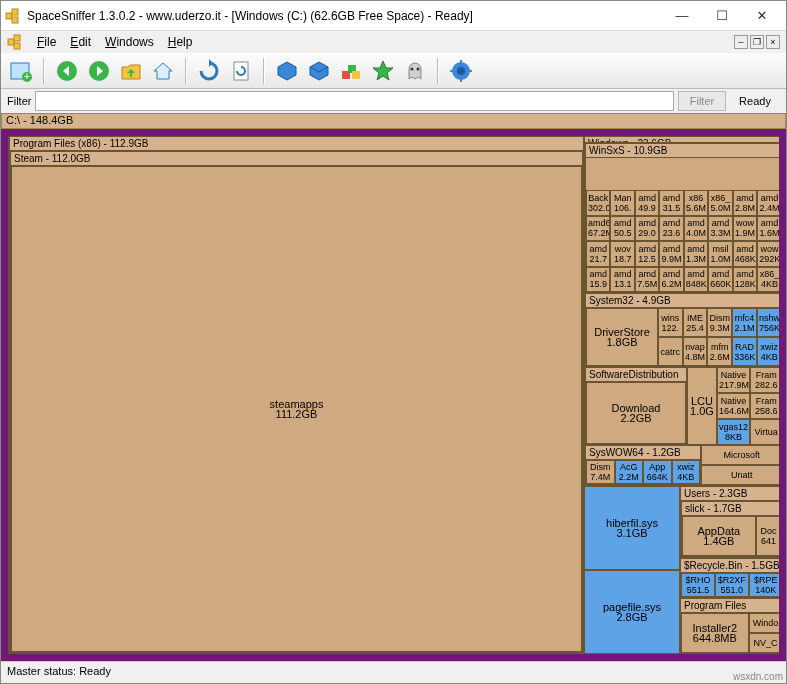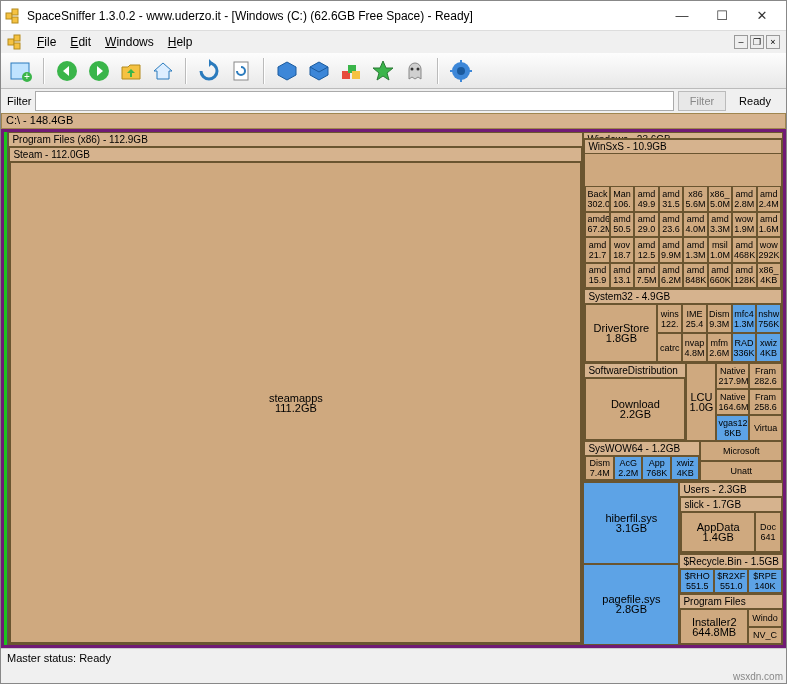--- a/index.html
+++ b/index.html
@@ -15,33 +15,33 @@
 .mdi-btns { margin-left: auto; display: flex; gap: 2px; }
 .mdi-btns div { width: 14px; height: 14px; border: 1px solid #999; font-size: 9px; text-align: center; line-height: 12px; background: #eee; }
 .toolbar { height: 36px; background: linear-gradient(#fdfdfd,#e8e8e8); display: flex; align-items: center; padding: 0 6px; gap: 4px; border-bottom: 1px solid #bbb; }
 .toolbar .sep { width: 2px; height: 26px; border-left: 1px solid #bbb; border-right: 1px solid #fff; margin: 0 4px; }
 .tool-btn { width: 28px; height: 28px; display: flex; align-items: center; justify-content: center; border-radius: 2px; }
 .filterbar { height: 24px; display: flex; align-items: center; padding: 2px 6px; gap: 4px; background: #f0f0f0; }
 .filterbar input { flex: 1; height: 20px; border: 1px solid #aaa; padding: 0 4px; font-size: 11px; }
 .filterbar button { width: 48px; height: 20px; background: #e8e8e8; border: 1px solid #bbb; color: #888; font-size: 11px; }
 .filterbar .ready { width: 50px; text-align: center; }
 .pathbar { height: 16px; background: #d6b38e; padding: 0 4px; font-size: 11px; border: 1px solid #a0864f; }
-.treemap { flex: 1; display: flex; border: 3px solid #701a75; background: #fca5a5; overflow: hidden; }
+.treemap { flex: 1; display: flex; border: 7px solid #701a75; background: #fca5a5; overflow: hidden; }
 .greenbar { width: 10px; background: #1cc41c; border-right: 1px solid #555; }
 .content { flex: 1; display: flex; }
 .block { border: 1px solid #6a5530; display: flex; flex-direction: column; overflow: hidden; }
 .block-hdr { height: 14px; font-size: 10px; padding: 0 3px; white-space: nowrap; overflow: hidden; background: #d6b38e; border-bottom: 1px solid #6a5530; line-height: 14px; }
 .block-body { flex: 1; display: flex; }
 .tan { background: #cfa97f; }
 .blue { background: #5da3e6; }
 .cell { border: 1px solid #6a5530; overflow: hidden; font-size: 9px; line-height: 10px; padding: 1px; text-align: center; display: flex; flex-direction: column; justify-content: center; }
 .cell.tan { background: #cfa97f; color: #000; }
 .cell.blue { background: #5da3e6; color: #000; }
 .bigcell { display: flex; flex-direction: column; align-items: center; justify-content: center; font-size: 11px; }
-.status { height: 35px; background: #f0f0f0; padding: 0 6px; font-size: 11px; line-height: 18px; border-top: 1px solid #ccc; }
+.status { height: 22px; background: #f0f0f0; padding: 0 6px; font-size: 11px; line-height: 18px; border-top: 1px solid #ccc; }
 .watermark { position: absolute; right: 4px; bottom: 2px; font-size: 10px; color: #888; margin-top: 20px; }
 .row { display: flex; width: 100%; }
 .col { display: flex; flex-direction: column; }
 svg { display: block; }
 </style>
 </head>
 <body>
 
 <div class="titlebar">
   <span class="app-icon">
@@ -290,21 +290,21 @@
               </div>
               <div class="col" style="flex:1" id="sys32-cells">
                   <div class="row" style="flex: 1 1 0%;">
                     <div class="cell tan" style="flex: 1 1 0%; white-space: pre;">wins
 122.</div>
                     <div class="cell tan" style="flex: 1 1 0%; white-space: pre;">IME
 25.4</div>
                     <div class="cell tan" style="flex: 1 1 0%; white-space: pre;">Dism
 9.3M</div>
                     <div class="cell blue" style="flex: 1 1 0%; white-space: pre;">mfc4
-1.3M</div>
+2.1M</div>
                     <div class="cell blue" style="flex: 1 1 0%; white-space: pre;">nshw
 756K</div>
                   </div>
                   <div class="row" style="flex: 1 1 0%;">
                     <div class="cell tan" style="flex: 1 1 0%; white-space: pre;">catrc
 </div>
                     <div class="cell tan" style="flex: 1 1 0%; white-space: pre;">nvap
 4.8M</div>
                     <div class="cell tan" style="flex: 1 1 0%; white-space: pre;">mfm
 2.6M</div>
@@ -355,21 +355,21 @@
 
           <div class="row" style="flex:1">
             <div class="block tan" style="flex:0 0 116px">
               <div class="block-hdr">SysWOW64 - 1.2GB</div>
               <div class="block-body" id="syswow-cells">
                   <div class="cell tan" style="flex: 1 1 0%; white-space: pre;">Dism
 7.4M</div>
                   <div class="cell blue" style="flex: 1 1 0%; white-space: pre;">AcG
 2.2M</div>
                   <div class="cell blue" style="flex: 1 1 0%; white-space: pre;">App
-768K</div>
+664K</div>
                   <div class="cell blue" style="flex: 1 1 0%; white-space: pre;">xwiz
 4KB</div>
                 </div>
             </div>
             <div class="col" style="flex:1" id="syswow-right">
                 <div class="cell tan" style="flex: 1 1 0%;">Microsoft</div>
                 <div class="cell tan" style="flex: 1 1 0%;">Unatt</div>
               </div>
           </div>
         </div>

